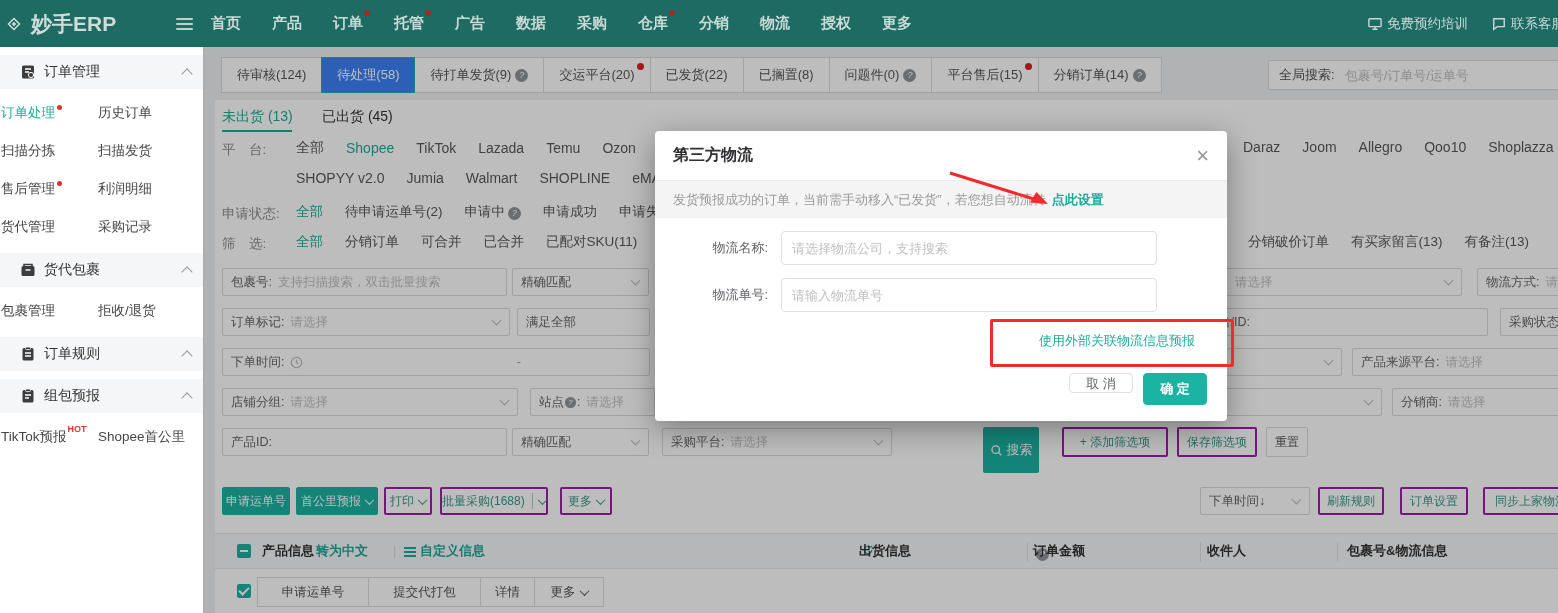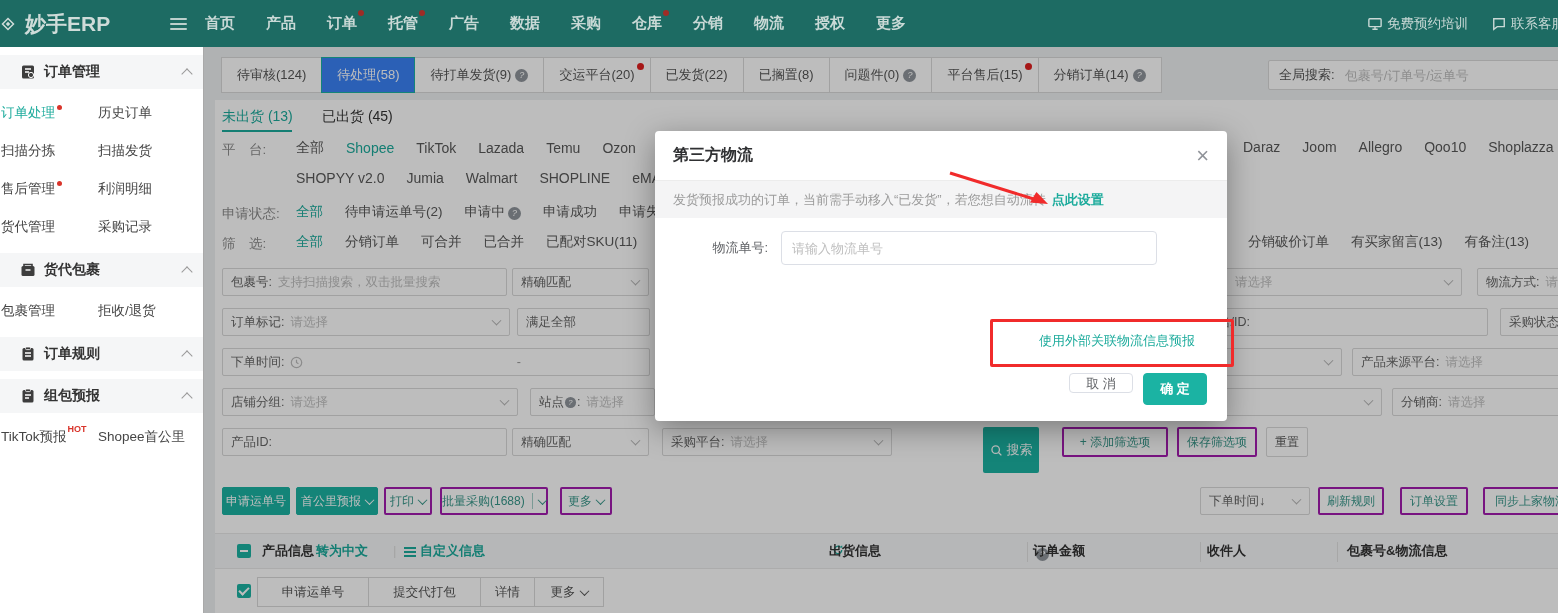--- a/index.html
+++ b/index.html
@@ -4,34 +4,34 @@
 <style>
   html,body{margin:0;padding:0;background:#888}
   #app{position:relative;width:1558px;height:613px;overflow:hidden;background:#eef0f2;
        font-family:"Liberation Sans","DejaVu Sans",sans-serif;cursor:default}
   .ab{position:absolute}
   a{text-decoration:none}
 
   
   .topnav{position:absolute;left:0;top:0;width:1558px;height:47px;background:#1d6b63;
           display:flex;align-items:center;z-index:5}
-  .logo{display:flex;align-items:center;gap:9px;padding-left:0;width:170px;flex:none}
+  .logo{display:flex;align-items:center;gap:9px;padding-left:6px;width:170px;flex:none}
   .logo-text{color:#cfdcd9;font-size:21px;font-weight:bold;white-space:nowrap}
   .burger i{display:block;width:17px;height:2px;background:#bcd0cc;margin:3px 0;border-radius:1px}
   .nav-items{display:flex;gap:31px;margin-left:18px}
   .nav-item{position:relative;color:#c9d9d6;font-size:15px;font-weight:600;white-space:nowrap}
   .ndot{position:absolute;top:-4px;right:-7px;width:6px;height:6px;border-radius:50%;background:#9e2c26}
   .nav-right{position:absolute;left:1368px;top:0;height:47px;display:flex;align-items:center;gap:24px;white-space:nowrap}
   .nav-right a{color:#c9d9d6;font-size:13.5px;display:flex;align-items:center;gap:5px}
 
   
   .sidebar{position:absolute;left:0;top:47px;width:203px;height:566px;background:#fff;z-index:5;
            overflow:hidden;border-right:1px solid #e4e4e4}
   .shead{height:34px;background:#f5f6f7;display:flex;align-items:center;gap:8px;
-         padding:0 12px 0 20px;font-size:14px;color:#333;font-weight:700;margin-top:8px}
+         padding:0 12px 0 20px;font-size:14px;color:#333;font-weight:400;margin-top:8px}
   .shead + .sgrid{margin-top:4px}
   .scaret{margin-left:auto;width:7px;height:7px;border-left:1.5px solid #999;border-top:1.5px solid #999;
           transform:rotate(45deg);margin-top:3px}
   .sgrid{display:grid;grid-template-columns:97px auto;padding-left:1px}
   .sitem{height:38px;display:flex;align-items:flex-start;padding-top:11px;box-sizing:border-box;
          font-size:13.5px;color:#454545;white-space:nowrap}
   .sitem.active{color:#1cab9c}
   .rdot-s{width:5px;height:5px;background:#d9342b;border-radius:50%;margin:1px 0 0 2px;flex:none}
   .hot{color:#d9342b;font-size:9px;font-weight:700;margin:-4px 0 12px 1px}
   .sicon{width:16px;height:16px;flex:none}
@@ -496,21 +496,21 @@
       <svg width="12" height="12" viewBox="0 0 16 16" style="vertical-align:-1px">
           <circle cx="8" cy="8" r="2.4" fill="none" stroke="#1cab9c" stroke-width="1.6"></circle>
           <path d="M8 1.5v2.2M8 12.3v2.2M1.5 8h2.2M12.3 8h2.2M3.4 3.4l1.6 1.6M11 11l1.6 1.6M12.6 3.4L11 5M5 11l-1.6 1.6" stroke="#1cab9c" stroke-width="1.4"></path>
         </svg>
     </span>
     <span style="left:178px;color:#ddd">|</span>
     <span class="th-teal" style="left:189px">
       <i class="bars"></i>
       <span style="margin-left:4px">自定义信息</span>
     </span>
-    <span class="th-dark" style="left:614px">
+    <span class="th-dark" style="left:644px">
       <span>出货信息</span>
       <svg width="12" height="12" viewBox="0 0 16 16" style="vertical-align:-1px;margin-left:3px">
           <path d="M13 8a5 5 0 1 1-1.8-3.85" fill="none" stroke="#1cab9c" stroke-width="1.7"></path>
           <path d="M13.5 1.5l.4 3.6-3.5-.6z" fill="#1cab9c"></path>
         </svg>
     </span>
     <i class="coldiv" style="left:812px"></i>
     <span class="th-dark" style="left:818px">
       <span>订单金额</span>
       <i class="help" style="vertical-align:-2px;margin-left:3px"></i>
@@ -545,20 +545,24 @@
   <section class="modal">
     <div class="m-head">
       <h2>第三方物流</h2>
       <span class="m-close">×</span>
     </div>
     <div class="m-notice">
       <span>发货预报成功的订单，当前需手动移入“已发货”，若您想自动流转</span>
       <a class="m-link">点此设置</a>
     </div>
     <div class="m-row">
+      <label>物流名称:</label>
+      <input class="m-input" placeholder="请选择物流公司，支持搜索" style="">
+    </div>
+    <div class="m-row">
       <label>物流单号:</label>
       <input class="m-input" placeholder="请输入物流单号" style="">
     </div>
     <div class="m-external">
       <a>使用外部关联物流信息预报</a>
     </div>
     <div class="m-footer">
       <button class="m-cancel">取 消</button>
       <button class="m-confirm">确 定</button>
     </div>

